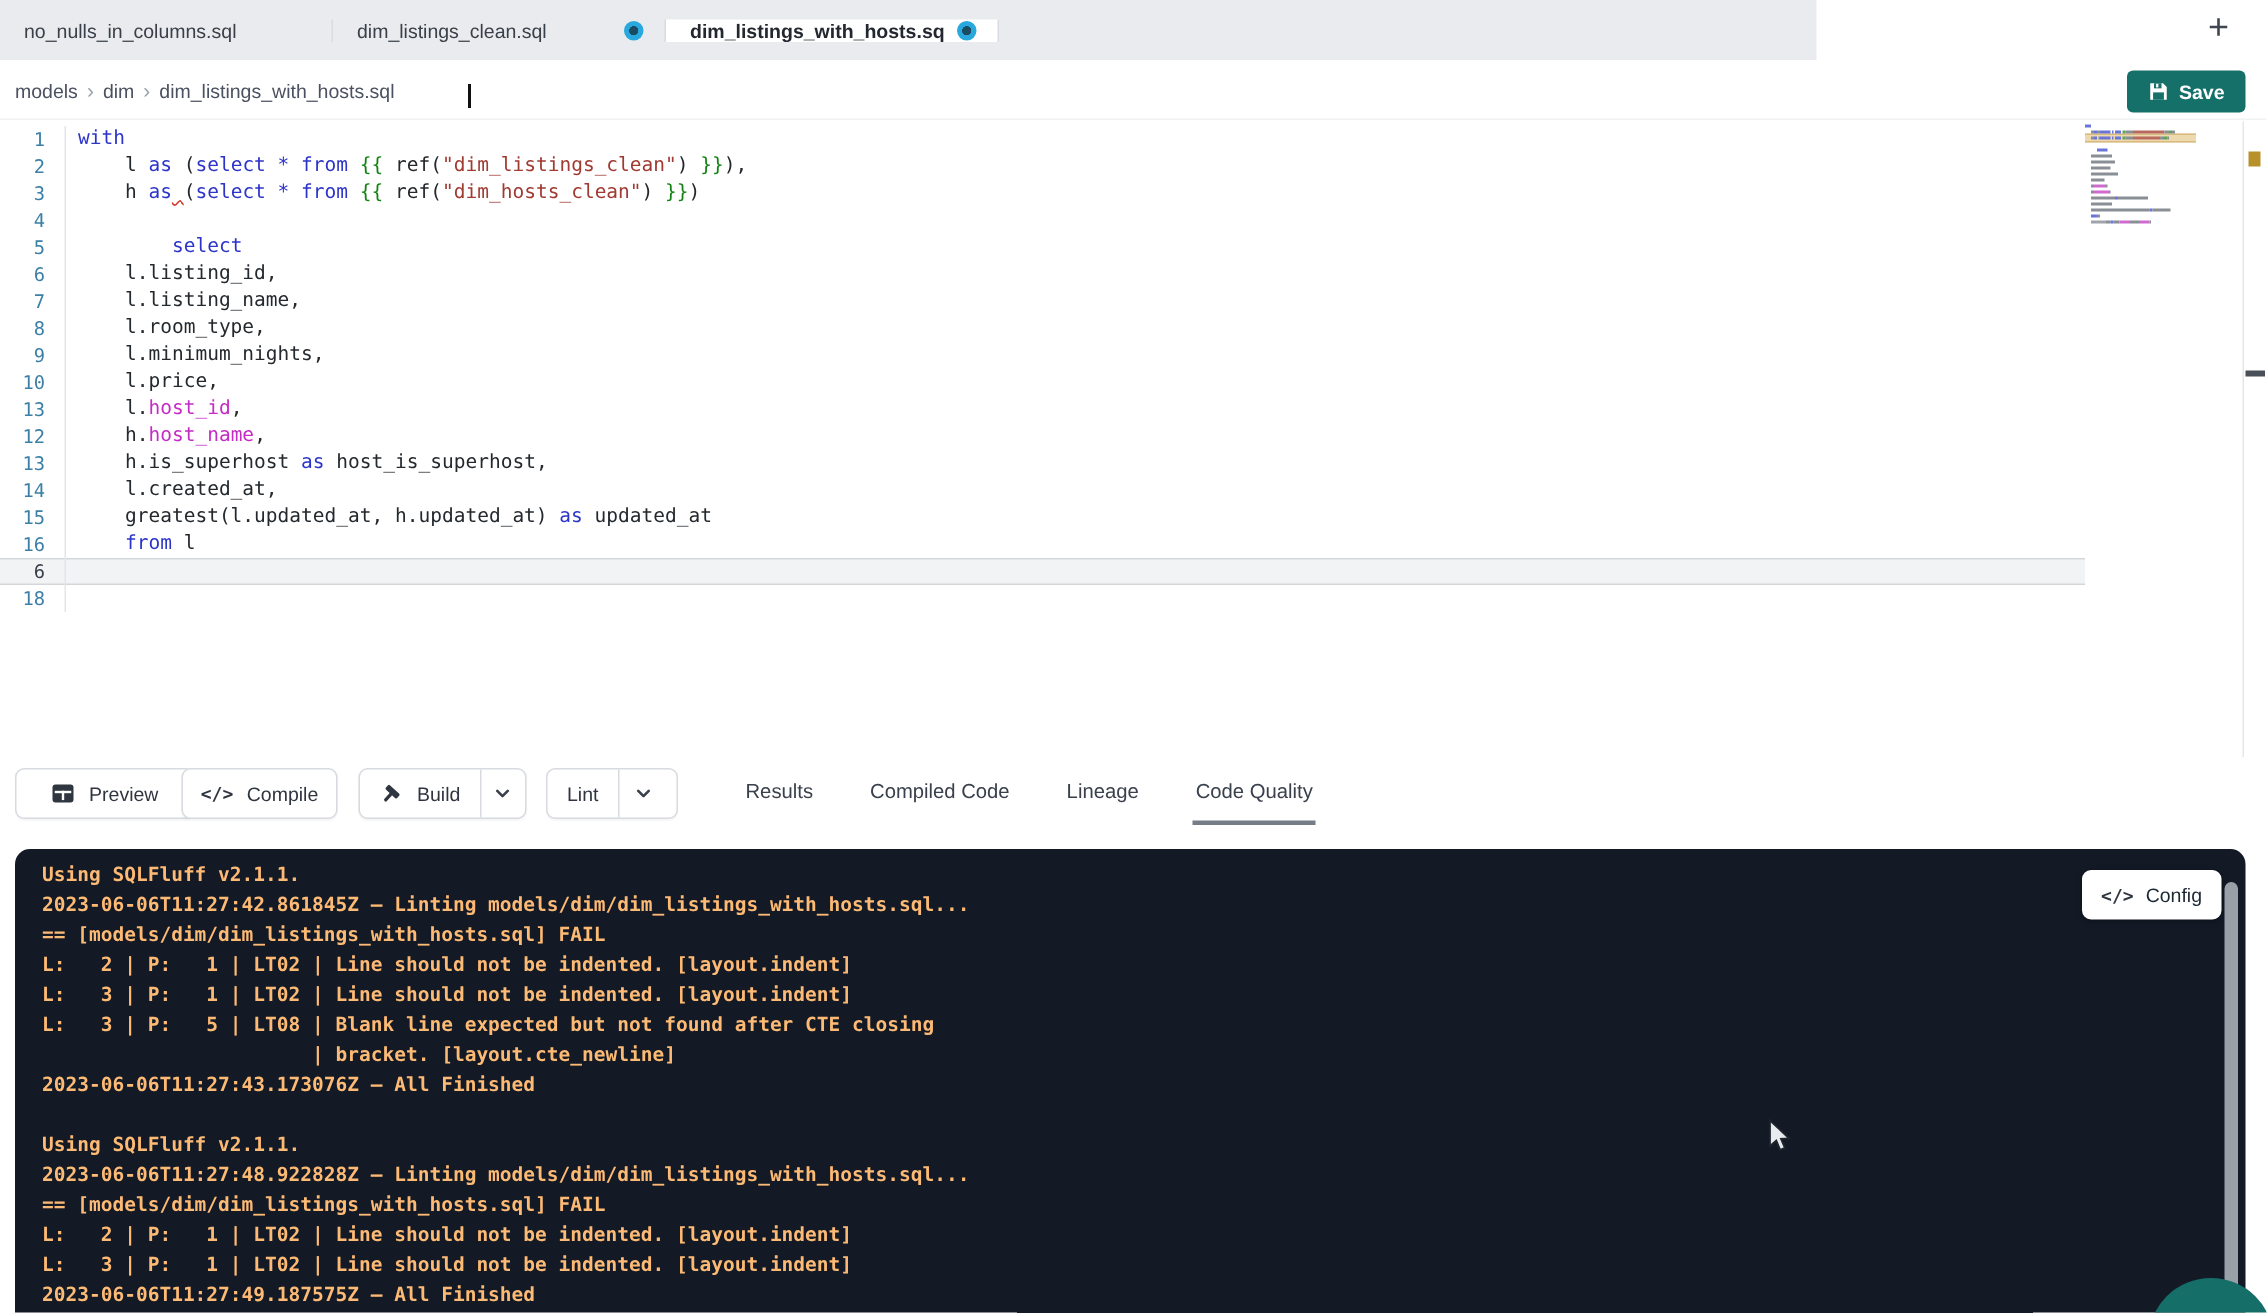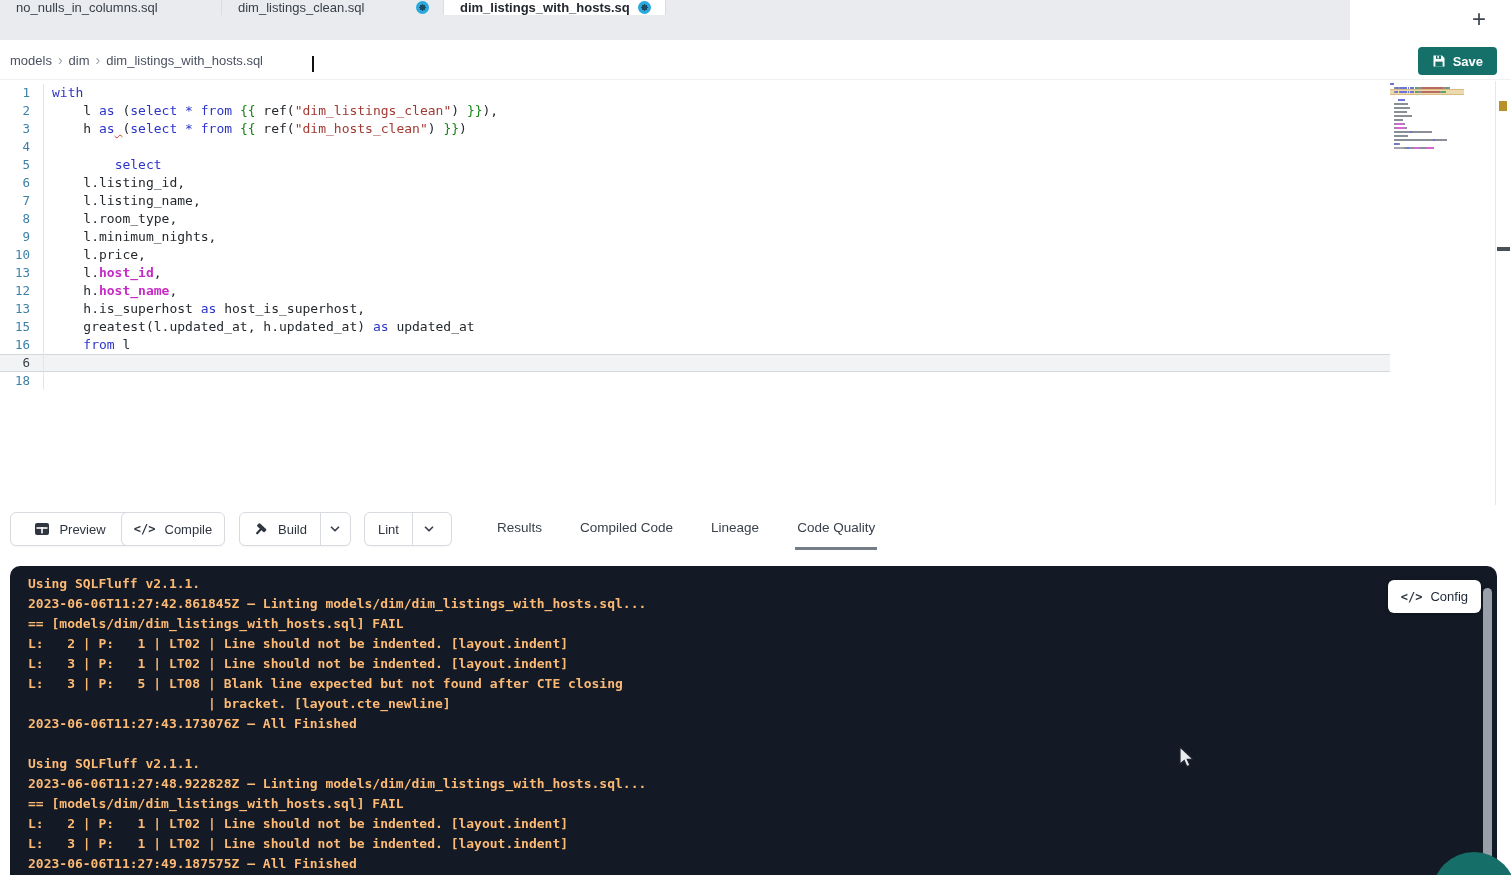--- a/index.html
+++ b/index.html
@@ -1,22 +1,22 @@
 <!DOCTYPE html>
 <html><head>
 <meta charset="utf-8">
 <style>
   * { margin:0; padding:0; box-sizing:border-box; }
   html,body { width:1511px; height:875px; overflow:hidden; background:#fff;
     font-family:"Liberation Sans", sans-serif; }
   #app { position:relative; width:1511px; height:875px; background:#fff; }
 
   
-  #tab-bar { position:absolute; left:0; top:0; width:1350px; height:40px;
-    background:#e9ebee; display:flex; align-items:flex-start; }
+  #tab-bar { position:absolute; left:0; top:0; width:1211px; height:40px;
+    background:#e9ebee; display:flex; align-items:center; }
   .ftab { width:222px; display:flex; align-items:center; padding:0 14px 0 16px;
     border-right:1px solid #d9dce0; font-size:13px; color:#3a4049; cursor:default; }
   .ftab .ftab-label { flex:1; white-space:nowrap; overflow:hidden; }
   .ftab.active { background:#fff; color:#23272f; font-weight:700; }
   .mod-dot { width:13px; height:13px; border-radius:50%; margin-left:8px; flex:0 0 13px;
     background:radial-gradient(circle, #1b4a63 0 33%, #29a8dd 34% 100%); }
   #new-tab { position:absolute; right:18px; top:6px; width:28px; height:28px;
     font-size:24px; line-height:26px; text-align:center; color:#3f4650; cursor:pointer; }
 
   
@@ -40,21 +40,21 @@
   .gutter { width:44px; flex:0 0 44px; text-align:right; padding-right:13px;
     color:#3c80a8; border-right:1px solid #e3e6e9; font-size:12.5px; }
   .code-text { padding-left:8px; color:#24292e; }
   .code-row.active-line { background:#f2f3f4;
     box-shadow: inset 0 1px 0 #d4d7da, inset 0 -1px 0 #d4d7da; }
   .code-row.active-line .gutter { color:#39404c; }
   .tok-kw { color:#2d35c8; }
   .tok-op { color:#2d35c8; }
   .tok-jinja { color:#128312; }
   .tok-str { color:#a03a32; }
-  .tok-field { color:#c52bc5;font-weight:bold; }
+  .tok-field { color:#c52bc5; }
   .tok-dim { color:#888e98; }
   .tok-pl { color:#24292e; }
   .tok-sq { text-decoration: underline wavy #d5382d 1px; text-decoration-skip-ink:none; }
 
   
   #minimap { position:absolute; left:1390px; top:2px; width:74px; height:120px; }
   #minimap-hl { position:absolute; left:0; top:6px; width:74px; height:6px;
     background:#ecd9ae; border-top:1px solid #d9ba80; border-bottom:1px solid #d9ba80; }
   .mm-row { position:relative; height:2px; margin-bottom:2px; display:flex; }
   .mm-seg { height:2px; }
@@ -145,20 +145,21 @@
         <div class="code-row"><span class="gutter">4</span><span class="code-text"></span></div>
         <div class="code-row"><span class="gutter">5</span><span class="code-text"><span class="tok-pl">        </span><span class="tok-kw">select</span></span></div>
         <div class="code-row"><span class="gutter">6</span><span class="code-text"><span class="tok-pl">    l.listing_id,</span></span></div>
         <div class="code-row"><span class="gutter">7</span><span class="code-text"><span class="tok-pl">    l.listing_name,</span></span></div>
         <div class="code-row"><span class="gutter">8</span><span class="code-text"><span class="tok-pl">    l.room_type,</span></span></div>
         <div class="code-row"><span class="gutter">9</span><span class="code-text"><span class="tok-pl">    l.minimum_nights,</span></span></div>
         <div class="code-row"><span class="gutter">10</span><span class="code-text"><span class="tok-pl">    l.price,</span></span></div>
         <div class="code-row"><span class="gutter">13</span><span class="code-text"><span class="tok-pl">    l.</span><span class="tok-field">host_id</span><span class="tok-pl">,</span></span></div>
         <div class="code-row"><span class="gutter">12</span><span class="code-text"><span class="tok-pl">    h.</span><span class="tok-field">host_name</span><span class="tok-pl">,</span></span></div>
         <div class="code-row"><span class="gutter">13</span><span class="code-text"><span class="tok-pl">    h.is_superhost </span><span class="tok-kw">as</span><span class="tok-pl"> host_is_superhost,</span></span></div>
+        <div class="code-row"><span class="gutter">14</span><span class="code-text"><span class="tok-pl">    l.created_at,</span></span></div>
         <div class="code-row"><span class="gutter">15</span><span class="code-text"><span class="tok-pl">    greatest(l.updated_at, h.updated_at) </span><span class="tok-kw">as</span><span class="tok-pl"> updated_at</span></span></div>
         <div class="code-row"><span class="gutter">16</span><span class="code-text"><span class="tok-pl">    </span><span class="tok-kw">from</span><span class="tok-pl"> l</span></span></div>
         <div class="code-row active-line"><span class="gutter">6</span></div>
         <div class="code-row"><span class="gutter">18</span><span class="code-text"></span></div>
       </div>
     <div id="minimap">
       <div id="minimap-hl"></div>
     <div class="mm-row">
           <div class="mm-seg" style="width: 4.2px; background: rgb(107, 116, 216);"></div>
         </div>

